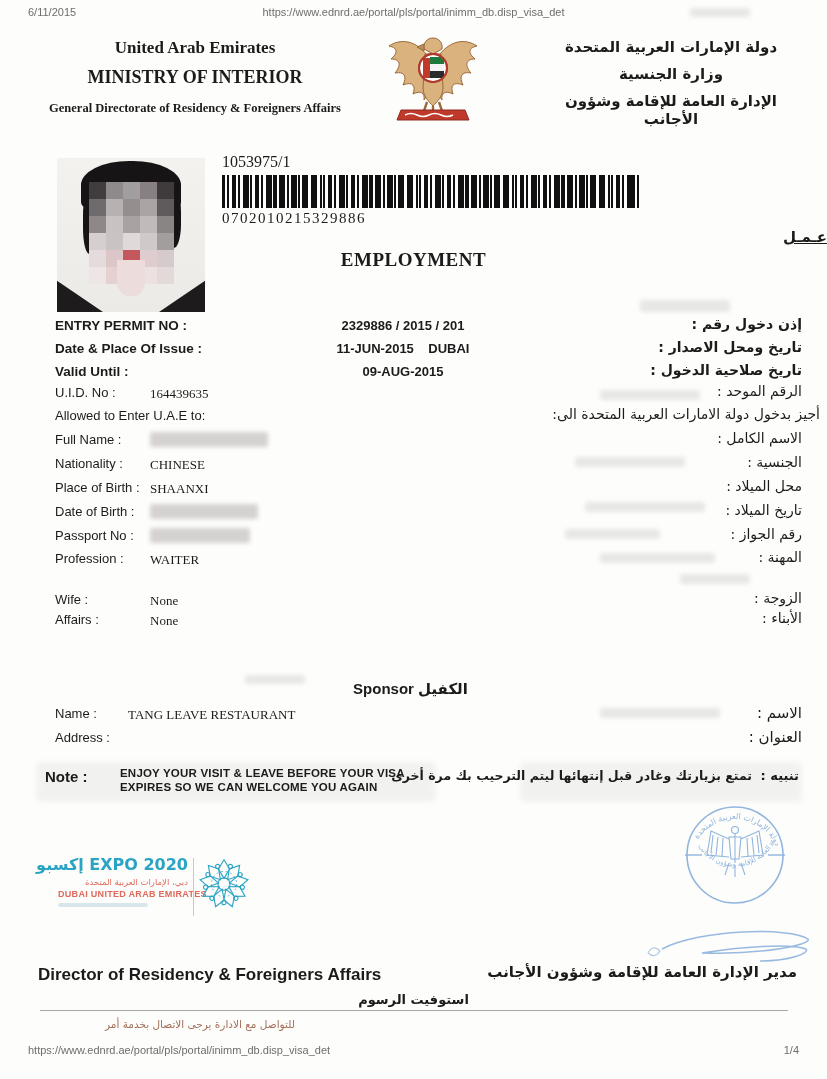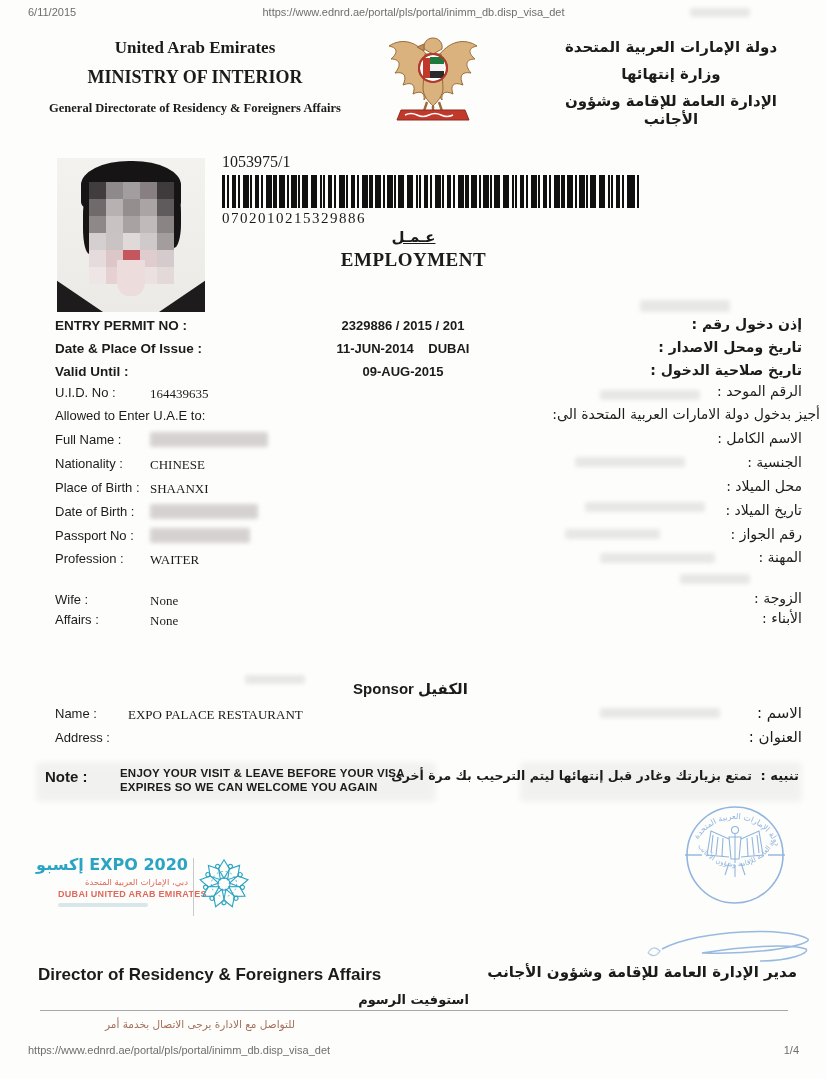--- a/index.html
+++ b/index.html
@@ -37,21 +37,21 @@
   .photo .neck{position:absolute;left:60px;top:102px;width:28px;height:36px;background:#ecdcdc;border-radius:0 0 40% 40%;}
   .photo .sh-l{position:absolute;left:0;top:116px;width:46px;height:38px;background:#1d1b1c;clip-path:polygon(0 18%,100% 100%,0 100%);}
   .photo .sh-r{position:absolute;right:0;top:116px;width:46px;height:38px;background:#1d1b1c;clip-path:polygon(100% 18%,100% 100%,0 100%);}
   .mosaic span{position:absolute;width:17px;height:17px;}
 
   .file-no{left:222px;top:153px;font-size:16px;}
   .barcode{left:222px;top:175px;width:418px;height:33px;}
   .barcode span{position:absolute;top:0;bottom:0;background:#101010;}
   .bc-num{left:222px;top:210px;font-size:15px;letter-spacing:1.5px;}
 
-  .vtype-ar{left:0;right:0;top:228px;text-align:center;font-size:15px;font-weight:bold;text-decoration:underline;}
+  .vtype-ar{left:0;right:0;top:228px;font-size:15px;font-weight:bold;text-decoration:underline;}
   .vtype-en{left:0;right:0;top:249px;text-align:center;font-family:"Liberation Serif",serif;
             font-weight:bold;font-size:19px;letter-spacing:.5px;}
 
   
   .row{left:10px;width:824px;height:22px;font-size:13px;}
   .row .lbl{position:absolute;left:45px;top:0;}
   .row .val{position:absolute;left:140px;top:1px;white-space:pre;}
   .row .valc{position:absolute;left:262px;width:262px;top:0;text-align:center;font-weight:bold;white-space:pre;}
   .row .arl{position:absolute;right:32px;top:-2px;font-size:14px;direction:rtl;font-family:"DejaVu Sans",sans-serif;}
   .row.prim .lbl{font-weight:bold;font-size:13.5px;}
@@ -128,21 +128,21 @@
       <rect x="47" y="41" width="14" height="7" fill="#2b2b2b"></rect>
     </g>
     <circle cx="50" cy="38" r="14" fill="none" stroke="#b03a2e" stroke-width="2"></circle>
 
     <path d="M18,80 L82,80 L86,90 L14,90 Z" fill="#c0392b" stroke="#8e2b20" stroke-width="1"></path>
     <path d="M22,85 q6,-3 12,0 q6,3 12,0 q6,-3 12,0 q6,3 12,0" stroke="#ffffff" stroke-width="1.4" fill="none"></path>
   </svg>
 
   <div class="abs hdr-ar ar">
     <div>دولة الإمارات العربية المتحدة</div>
-    <div>وزارة إنتهائها</div>
+    <div>وزارة الجنسية</div>
     <div>الإدارة العامة للإقامة وشؤون الأجانب</div>
   </div>
 
 
   <div class="abs photo">
     <div class="hair-top"></div>
     <div class="hair-l"></div>
     <div class="hair-r"></div>
     <div class="mosaic">
         <span style="left:32px;top:24px;background:#413d3e"></span>
@@ -260,21 +260,21 @@
   <div class="abs vtype-ar ar">عـمـل</div>
   <div class="abs vtype-en">EMPLOYMENT</div>
 
   <div class="abs row prim" style="top:318px">
     <span class="lbl">ENTRY PERMIT NO :</span>
     <span class="valc">2329886 / 2015 / 201</span>
     <span class="arl">إذن دخول رقم :</span>
   </div>
   <div class="abs row prim" style="top:341px">
     <span class="lbl">Date &amp; Place Of Issue :</span>
-    <span class="valc">11-JUN-2014    DUBAI</span>
+    <span class="valc">11-JUN-2015    DUBAI</span>
     <span class="arl">تاريخ ومحل الاصدار :</span>
   </div>
   <div class="abs row prim" style="top:364px">
     <span class="lbl">Valid Until :</span>
     <span class="valc">09-AUG-2015</span>
     <span class="arl">تاريخ صلاحية الدخول :</span>
   </div>
 
   <div class="abs row" style="top:385px">
     <span class="lbl">U.I.D. No :</span>
@@ -326,21 +326,21 @@
     <span class="val sv">None</span>
     <span class="arl">الأبناء :</span>
   </div>
 
   <div class="abs sponsor-ttl">
     <span>Sponsor</span>
     <span class="ar-part" dir="rtl">الكفيل</span>
   </div>
   <div class="abs row" style="top:706px">
     <span class="lbl">Name :</span>
-    <span class="val sv" style="left:118px">EXPO PALACE RESTAURANT</span>
+    <span class="val sv" style="left:118px">TANG LEAVE RESTAURANT</span>
     <span class="arl" style="font-size:15px">الاسم :</span>
   </div>
   <div class="abs row" style="top:730px">
     <span class="lbl">Address :</span>
     <span class="arl" style="font-size:15px">العنوان :</span>
   </div>
 
   <div class="shade" style="left:36px;top:762px;width:400px;height:40px"></div>
   <div class="shade" style="left:520px;top:762px;width:282px;height:40px"></div>
   <div class="abs note-lbl">Note :</div>

